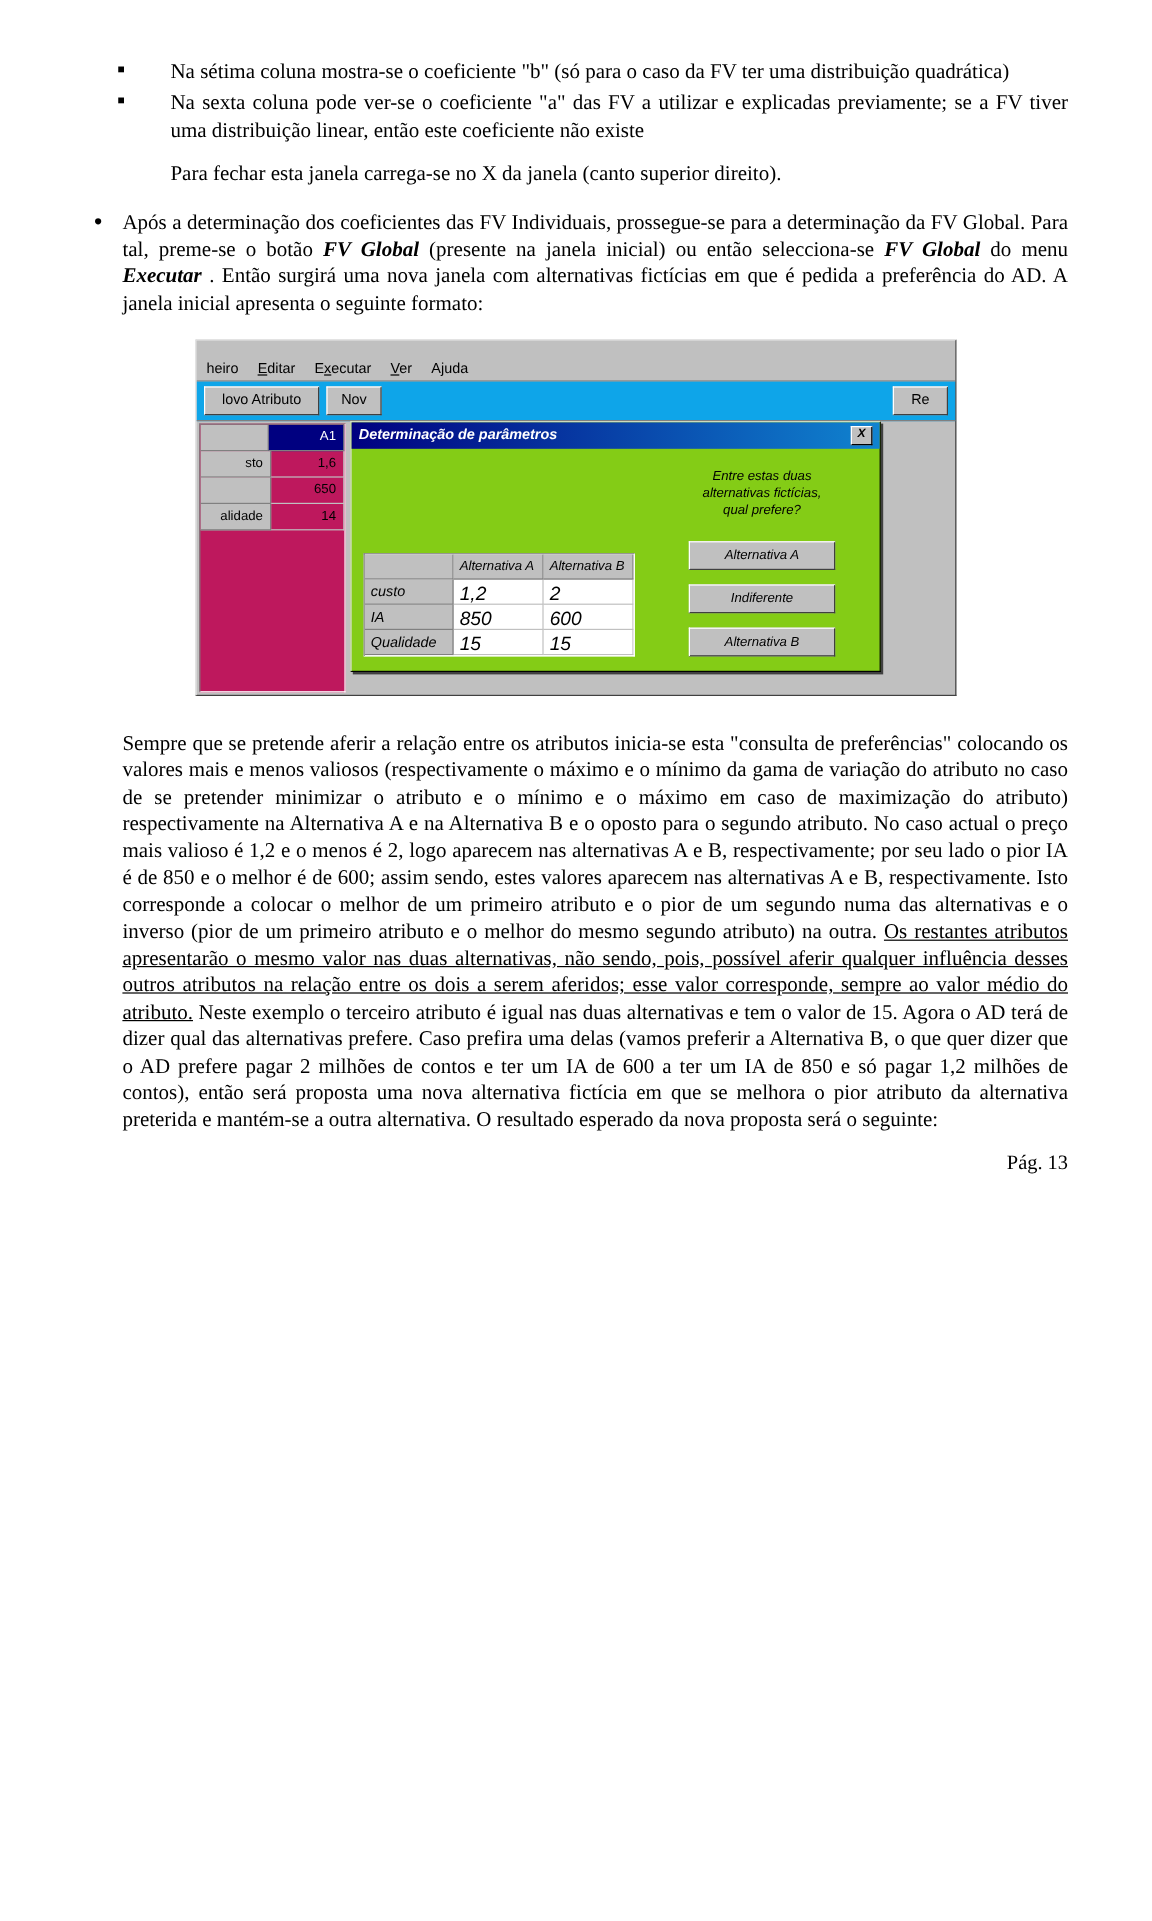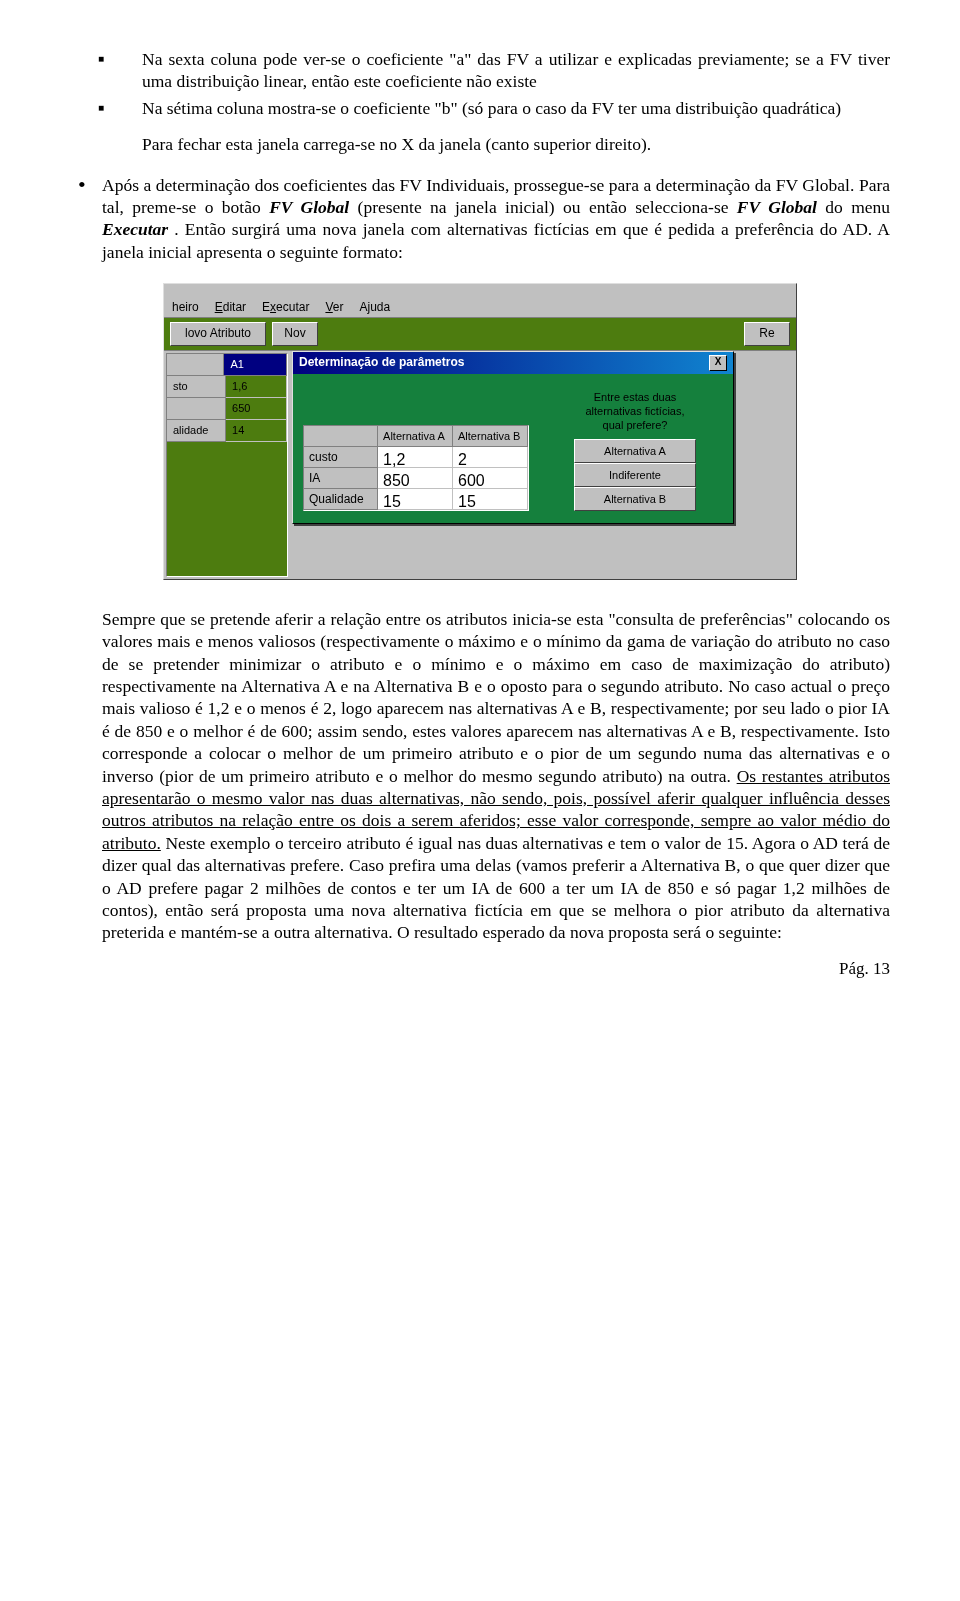--- a/index.html
+++ b/index.html
@@ -69,21 +69,21 @@
     gap: 16px;
     padding: 16px 8px 2px 8px;
     background: #c0c0c0;
     border-bottom: 1px solid #808080;
     font-size: 12px;
   }
   .menubar span { position: relative; }
   .mn-under { text-decoration: underline; }
   .toolbar-row {
     display: flex;
-    background: #4d7c0f;
+    background: #0ea5e9;
     padding: 4px 6px;
     gap: 6px;
     border-bottom: 1px solid #808080;
     align-items: center;
     font-size: 12px;
   }
   .btn9x {
     background: #c0c0c0;
     border-top: 1px solid #fff;
     border-left: 1px solid #fff;
@@ -96,27 +96,28 @@
   .main-area {
     display: flex;
     padding: 0;
     height: 228px;
     position: relative;
   }
   
   .leftgrid {
     width: 120px;
     margin: 2px;
-    background: #4d7c0f;
+    background: #be185d;
     border-top: 1px solid #808080;
     border-left: 1px solid #808080;
     border-right: 1px solid #fff;
     border-bottom: 1px solid #fff;
     overflow: hidden;
     flex-shrink: 0;
+    text-align: right;
   }
   .grow { display: flex; height: 22px; }
   .gcell-hdr {
     background: #c0c0c0;
     border-right: 1px solid #808080;
     border-bottom: 1px solid #808080;
     width: 58px;
     padding: 3px 6px;
     font-size: 11px;
   }
@@ -127,26 +128,27 @@
     padding: 3px 6px;
     font-size: 11px;
   }
   .gsel { background: #000080; color: #fff; }
   
   .dialog {
     position: absolute;
     left: 128px;
     top: 0;
     width: 440px;
-    background: #15803d;
+    background: #84cc16;
     border-top: 1px solid #dfdfdf;
     border-left: 1px solid #dfdfdf;
     border-right: 1px solid #000;
     border-bottom: 1px solid #000;
     box-shadow: 2px 2px 0 #404040;
+    font-style: italic;
   }
   .titlebar {
     background: linear-gradient(to right, #000080, #1084d0);
     color: #fff;
     font-weight: bold;
     font-size: 12px;
     padding: 3px 6px;
     display: flex;
     justify-content: space-between;
     align-items: center;
@@ -202,21 +204,21 @@
     border-right: 1px solid #c0c0c0;
     border-bottom: 1px solid #c0c0c0;
     padding: 3px 5px;
     font-size: 16px;
   }
   .dright {
     flex: 1;
     display: flex;
     flex-direction: column;
     align-items: center;
-    gap: 0;
+    gap: 12px;
     font-size: 11px;
   }
   .dmsg {
     text-align: center;
     font-size: 11px;
     margin: 8px 0 6px 0;
     line-height: 1.3;
   }
   .dbtn {
     width: 120px;
@@ -237,22 +239,22 @@
   .pagenum {
     text-align: right;
     font-size: 17px;
   }
   .underline-seg { text-decoration: underline; margin-top: 20px; }
 </style>
 </head>
 <body>
 
 <div class="bullet-list">
+  <div class="bullet-item">Na sétima coluna mostra-se o coeficiente "b" (só para o caso da FV ter uma distribuição quadrática)</div>
   <div class="bullet-item">Na sexta coluna pode ver-se o coeficiente "a" das FV a utilizar e explicadas previamente; se a FV tiver uma distribuição linear, então este coeficiente não existe</div>
-  <div class="bullet-item">Na sétima coluna mostra-se o coeficiente "b" (só para o caso da FV ter uma distribuição quadrática)</div>
 </div>
 <p class="sub-para">Para fechar esta janela carrega-se no X da janela (canto superior direito).</p>
 
 <p class="dot-block">
   <span>Após a determinação dos coeficientes das FV Individuais, prossegue-se para a determinação da FV Global. Para tal, preme-se o botão </span>
   <span class="italic-bold">FV Global</span>
   <span> (presente na janela inicial) ou então selecciona-se </span>
   <span class="italic-bold">FV Global</span>
   <span> do menu </span>
   <span class="italic-bold">Executar</span>

